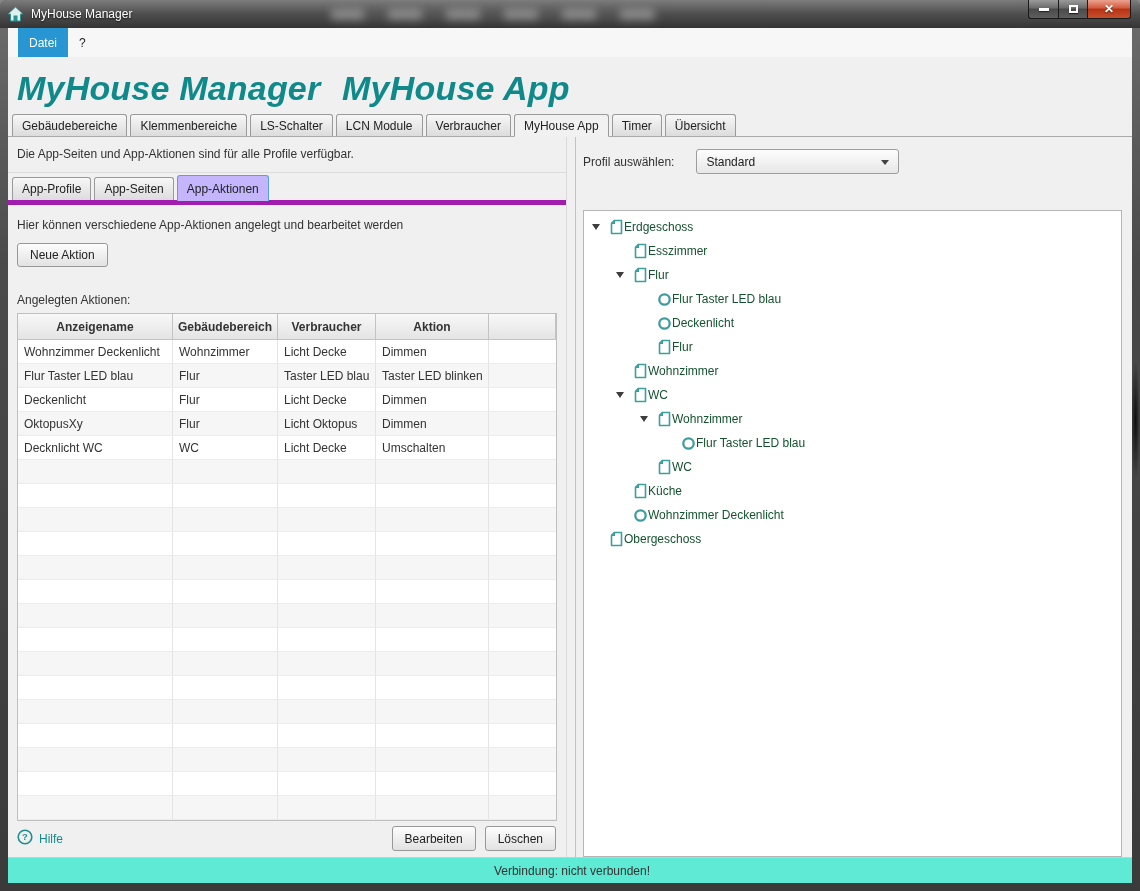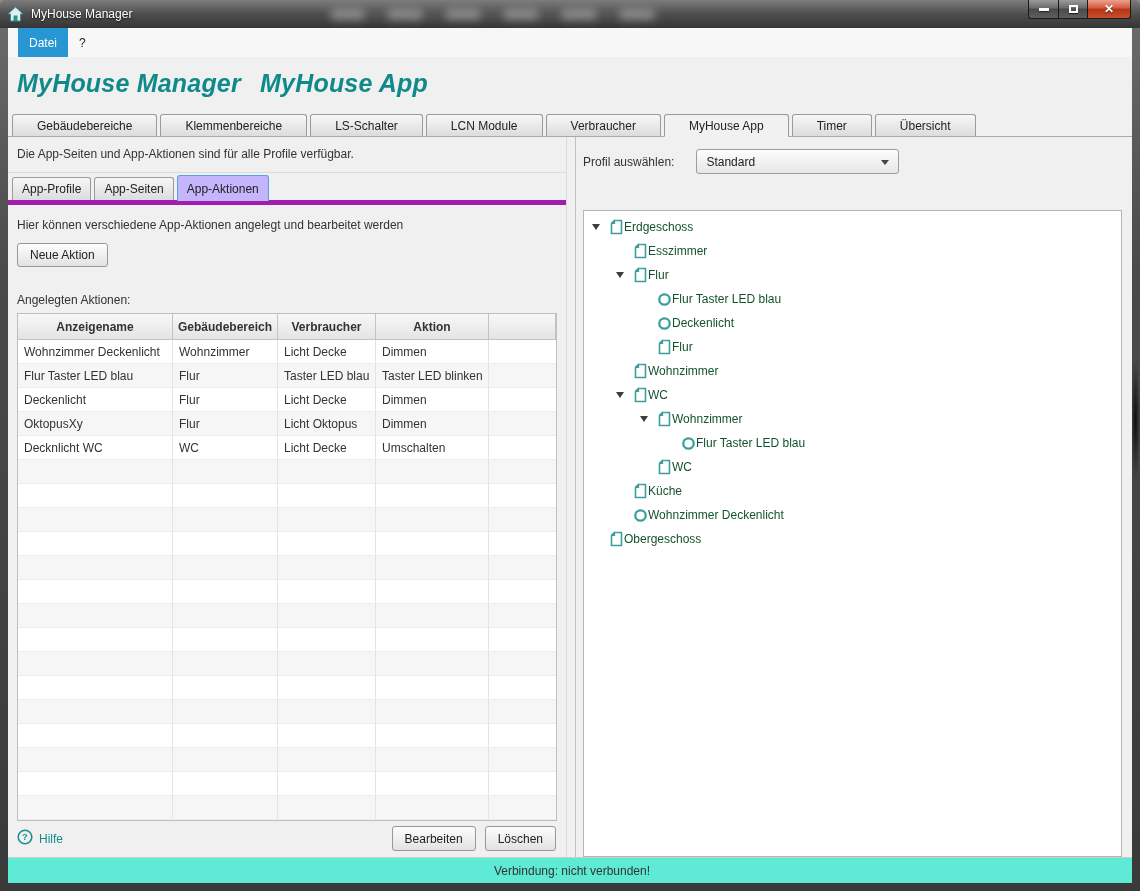--- a/index.html
+++ b/index.html
@@ -34,25 +34,25 @@
   .glyph-close{font-weight:bold;font-size:12px;text-shadow:0 1px 1px rgba(0,0,0,.6);}
   
   .client{position:absolute;left:8px;top:28px;width:1124px;height:855px;
     background:#f0f0f0;display:flex;flex-direction:column;}
   
   .menubar{height:29px;background:#f7f7f7;display:flex;align-items:stretch;padding-left:10px;}
   .menu-item{display:flex;align-items:center;padding:0 11px;color:#222;}
   .menu-item.active{background:#2796d3;color:#fff;}
   
   .header{height:57px;padding:12px 0 0 9px;}
-  .header .big-title{font-size:25px;font-weight:bold;font-style:italic;color:#10898a;letter-spacing:.2px;}
+  .header .big-title{font-size:34px;font-weight:bold;font-style:italic;color:#10898a;letter-spacing:.2px;}
   .header .big-title .part2{margin-left:12px;}
   
   .tabbar{height:23px;border-bottom:1px solid #a9a9a9;display:flex;align-items:flex-end;padding-left:4px;}
-  .tab{height:22px;margin-right:3px;padding:0 24px;display:flex;align-items:center;
+  .tab{height:22px;margin-right:3px;padding:0 9px;display:flex;align-items:center;
     border:1px solid #9a9a9a;border-bottom:none;border-radius:3px 3px 0 0;
     background:linear-gradient(180deg,#f7f7f7,#dcdcdc);color:#222;}
   .tab.selected{height:23px;background:#f1f1f1;margin-bottom:-1px;border-bottom:1px solid #f0f0f0;}
   
   .content{flex:1;display:flex;min-height:0;}
   .left-panel{width:559px;border-right:1px solid #dadada;display:flex;flex-direction:column;position:relative;}
   .split-gap{width:8px;}
   .split-line{width:1px;background:#c2c2c2;}
   .right-panel{flex:1;position:relative;}
   

